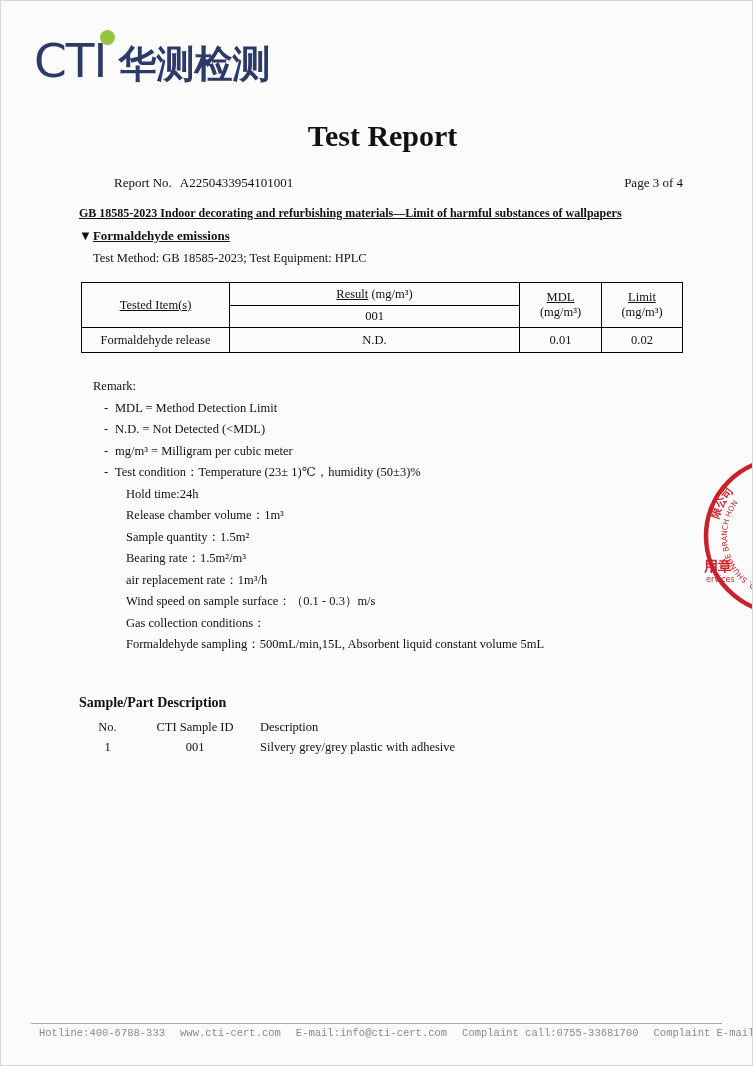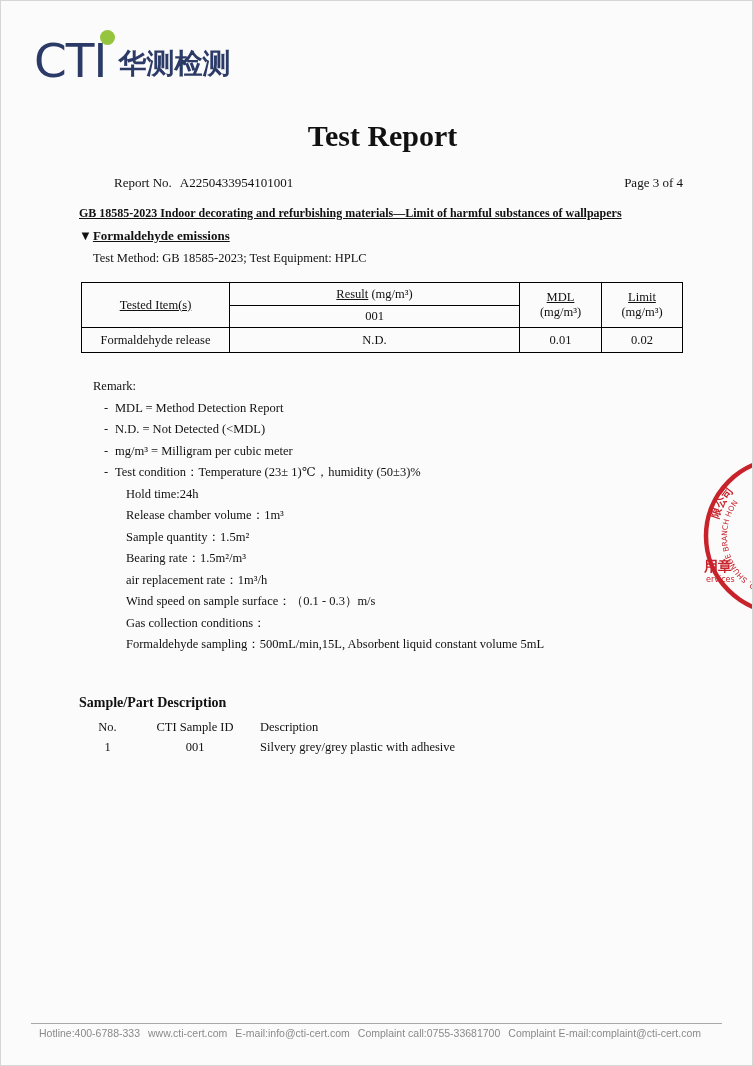--- a/index.html
+++ b/index.html
@@ -29,21 +29,21 @@
   .logo-dot {
     position: absolute;
     left: 66px; top: -3px;
     width: 15px; height: 15px;
     border-radius: 50%;
     background: #95c53e;
   }
   .logo-cn {
     font-family: "DejaVu Sans", "Liberation Sans", sans-serif;
     font-weight: 700;
-    font-size: 28px;
+    font-size: 38px;
     line-height: 50px;
     margin-left: 12px;
     color: #2b3a66;
   }
 
   
   .doc-title {
     position: absolute; left: 0; top: 118px; width: 100%;
     text-align: center; font-size: 30px; font-weight: bold; padding-left: 12px;
   }
@@ -105,22 +105,22 @@
   
   .stamp { position: absolute; right: 0; top: 450px; width: 53px; height: 200px; }
 
   
   .footer-rule {
     position: absolute; left: 30px; right: 30px; top: 1022px;
     border-top: 1px solid #a8a8a8;
   }
   .footer {
     position: absolute; left: 38px; top: 1026px; right: 20px;
-    display: flex; gap: 8px;
-    font-family: Liberation Sans, sans-serif;
+    display: flex; gap: 15px;
+    font-family: Liberation Mono, monospace;
     font-size: 10.5px; color: #8a8a8a; white-space: nowrap;
   }
 </style>
 </head>
 <body>
 
 <div class="page">
 
   <div class="logo">
     <span class="logo-cti">
@@ -162,21 +162,21 @@
       <td class="c-mdl">0.01</td>
       <td class="c-limit">0.02</td>
     </tr>
   </tbody>
     </table>
 
   <div class="remark">
     <div>Remark:</div>
     <div class="remark-line">
       <span class="dash">-</span>
-      <span class="btxt">MDL = Method Detection Report</span>
+      <span class="btxt">MDL = Method Detection Limit</span>
     </div>
     <div class="remark-line">
       <span class="dash">-</span>
       <span class="btxt">N.D. = Not Detected (&lt;MDL)</span>
     </div>
     <div class="remark-line">
       <span class="dash">-</span>
       <span class="btxt">mg/m³ = Milligram per cubic meter</span>
     </div>
     <div class="remark-line">

